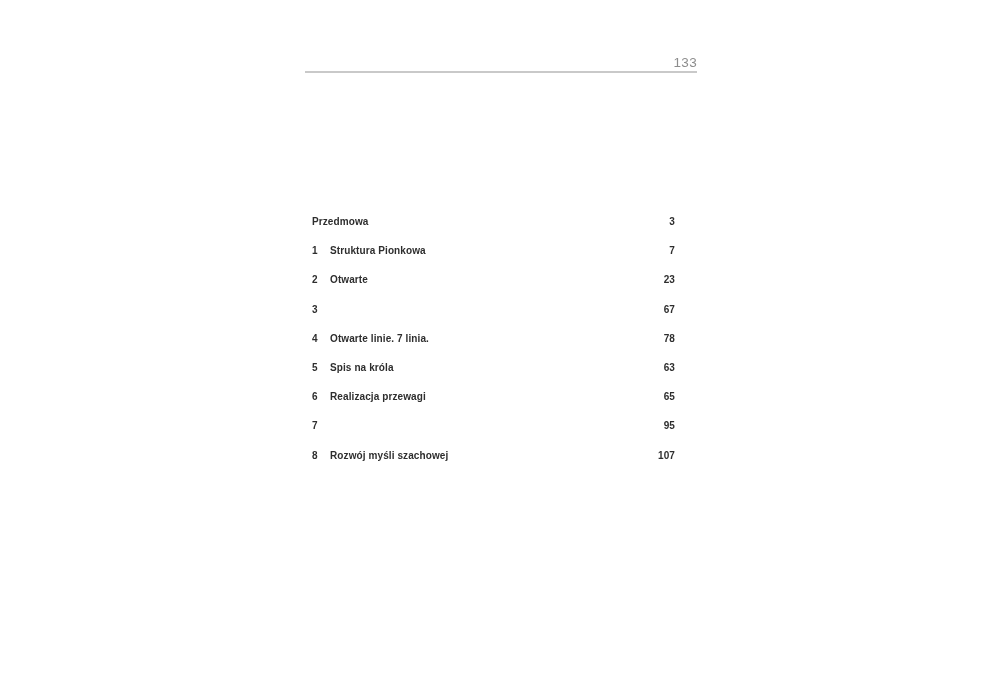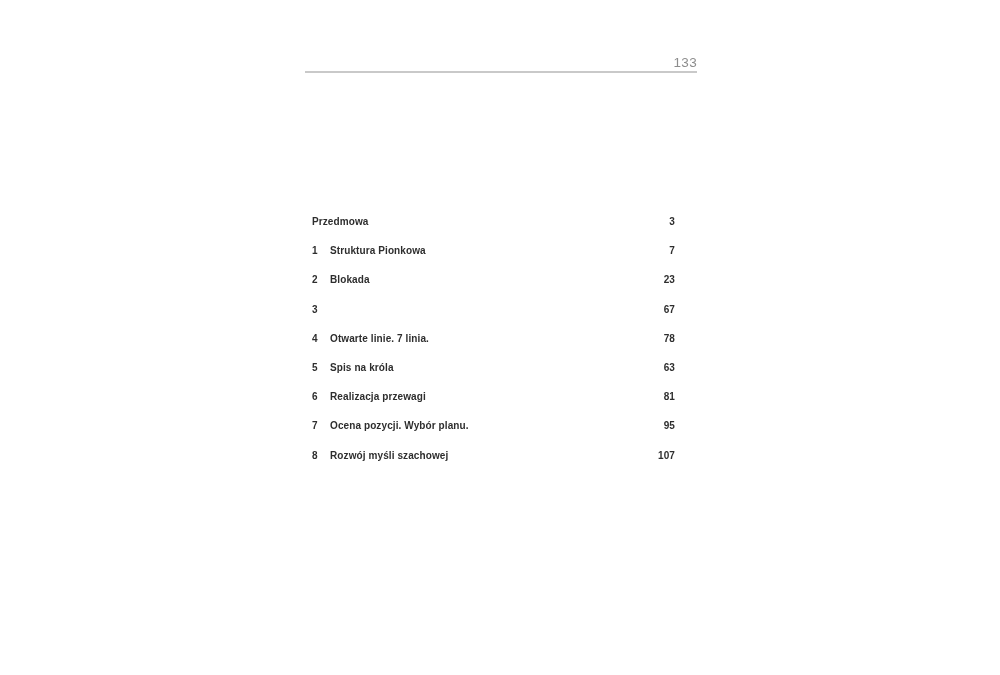--- a/index.html
+++ b/index.html
@@ -99,21 +99,21 @@
 
   <div class="toc-row">
     <span class="toc-num">1</span>
     <span class="toc-label">Struktura Pionkowa</span>
     <span class="toc-spacer"></span>
     <span class="toc-page">7</span>
   </div>
 
   <div class="toc-row">
     <span class="toc-num">2</span>
-    <span class="toc-label">Blokada</span>
+    <span class="toc-label">Otwarte</span>
     <span class="toc-spacer"></span>
     <span class="toc-page">23</span>
   </div>
 
   <div class="toc-row">
     <span class="toc-num">3</span>
     <span class="toc-spacer"></span>
     <span class="toc-page">67</span>
   </div>
 
@@ -128,26 +128,25 @@
     <span class="toc-num">5</span>
     <span class="toc-label">Spis na króla</span>
     <span class="toc-spacer"></span>
     <span class="toc-page">63</span>
   </div>
 
   <div class="toc-row">
     <span class="toc-num">6</span>
     <span class="toc-label">Realizacja przewagi</span>
     <span class="toc-spacer"></span>
-    <span class="toc-page">81</span>
+    <span class="toc-page">65</span>
   </div>
 
   <div class="toc-row">
     <span class="toc-num">7</span>
-    <span class="toc-label">Ocena pozycji. Wybór planu.</span>
     <span class="toc-spacer"></span>
     <span class="toc-page">95</span>
   </div>
 
   <div class="toc-row">
     <span class="toc-num">8</span>
     <span class="toc-label">Rozwój myśli szachowej</span>
     <span class="toc-spacer"></span>
     <span class="toc-page">107</span>
   </div>

